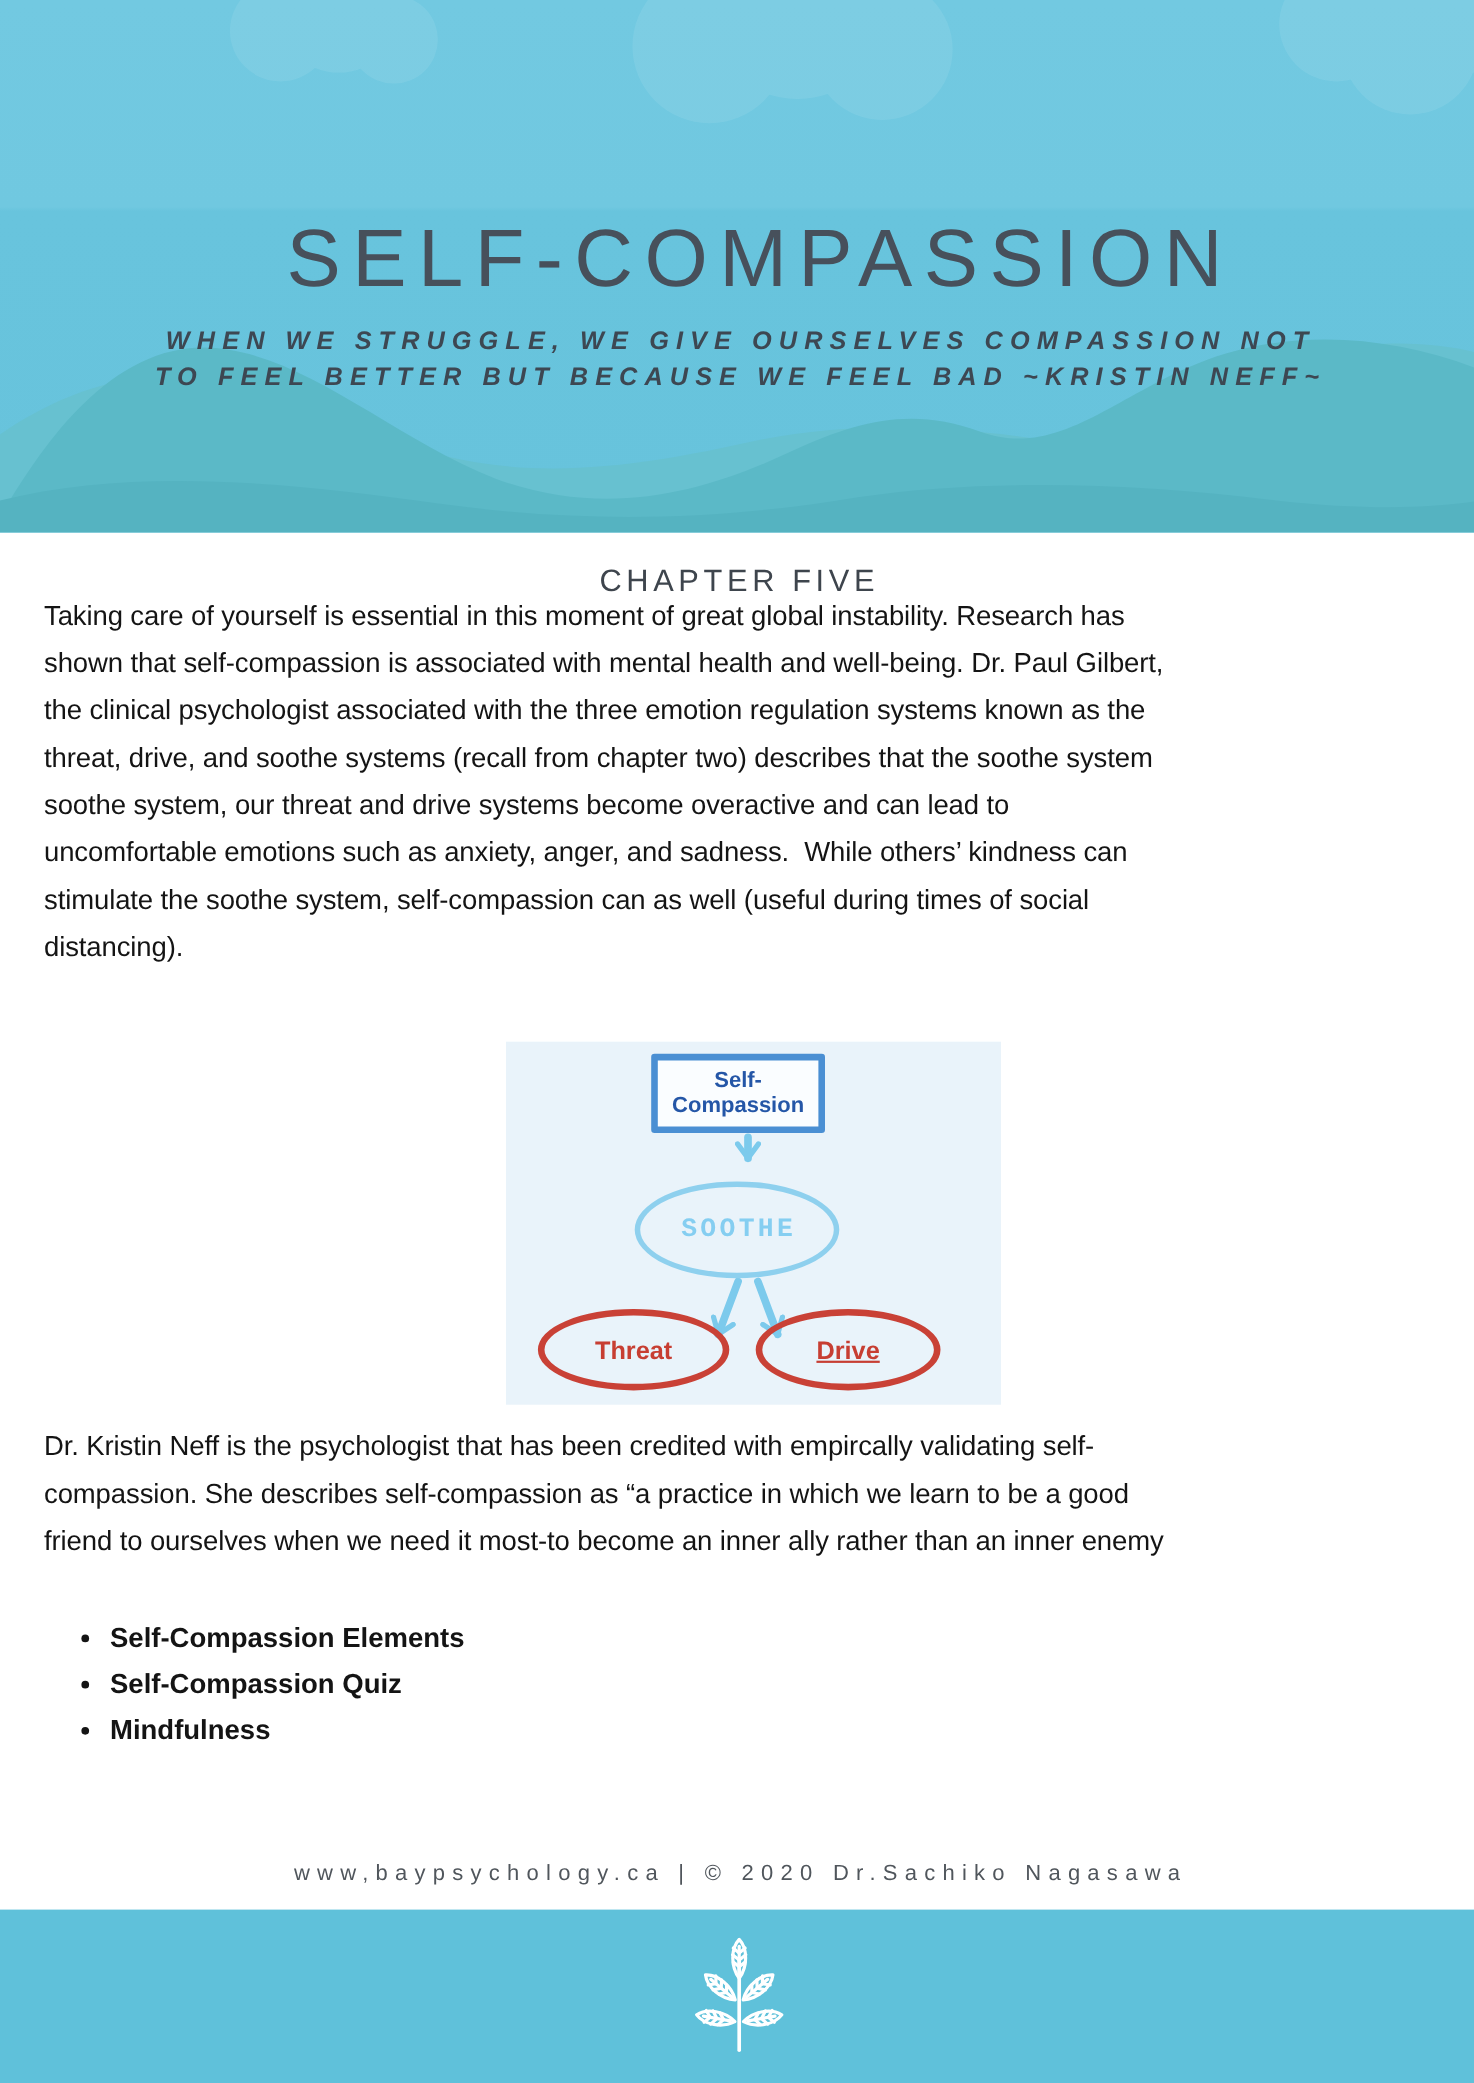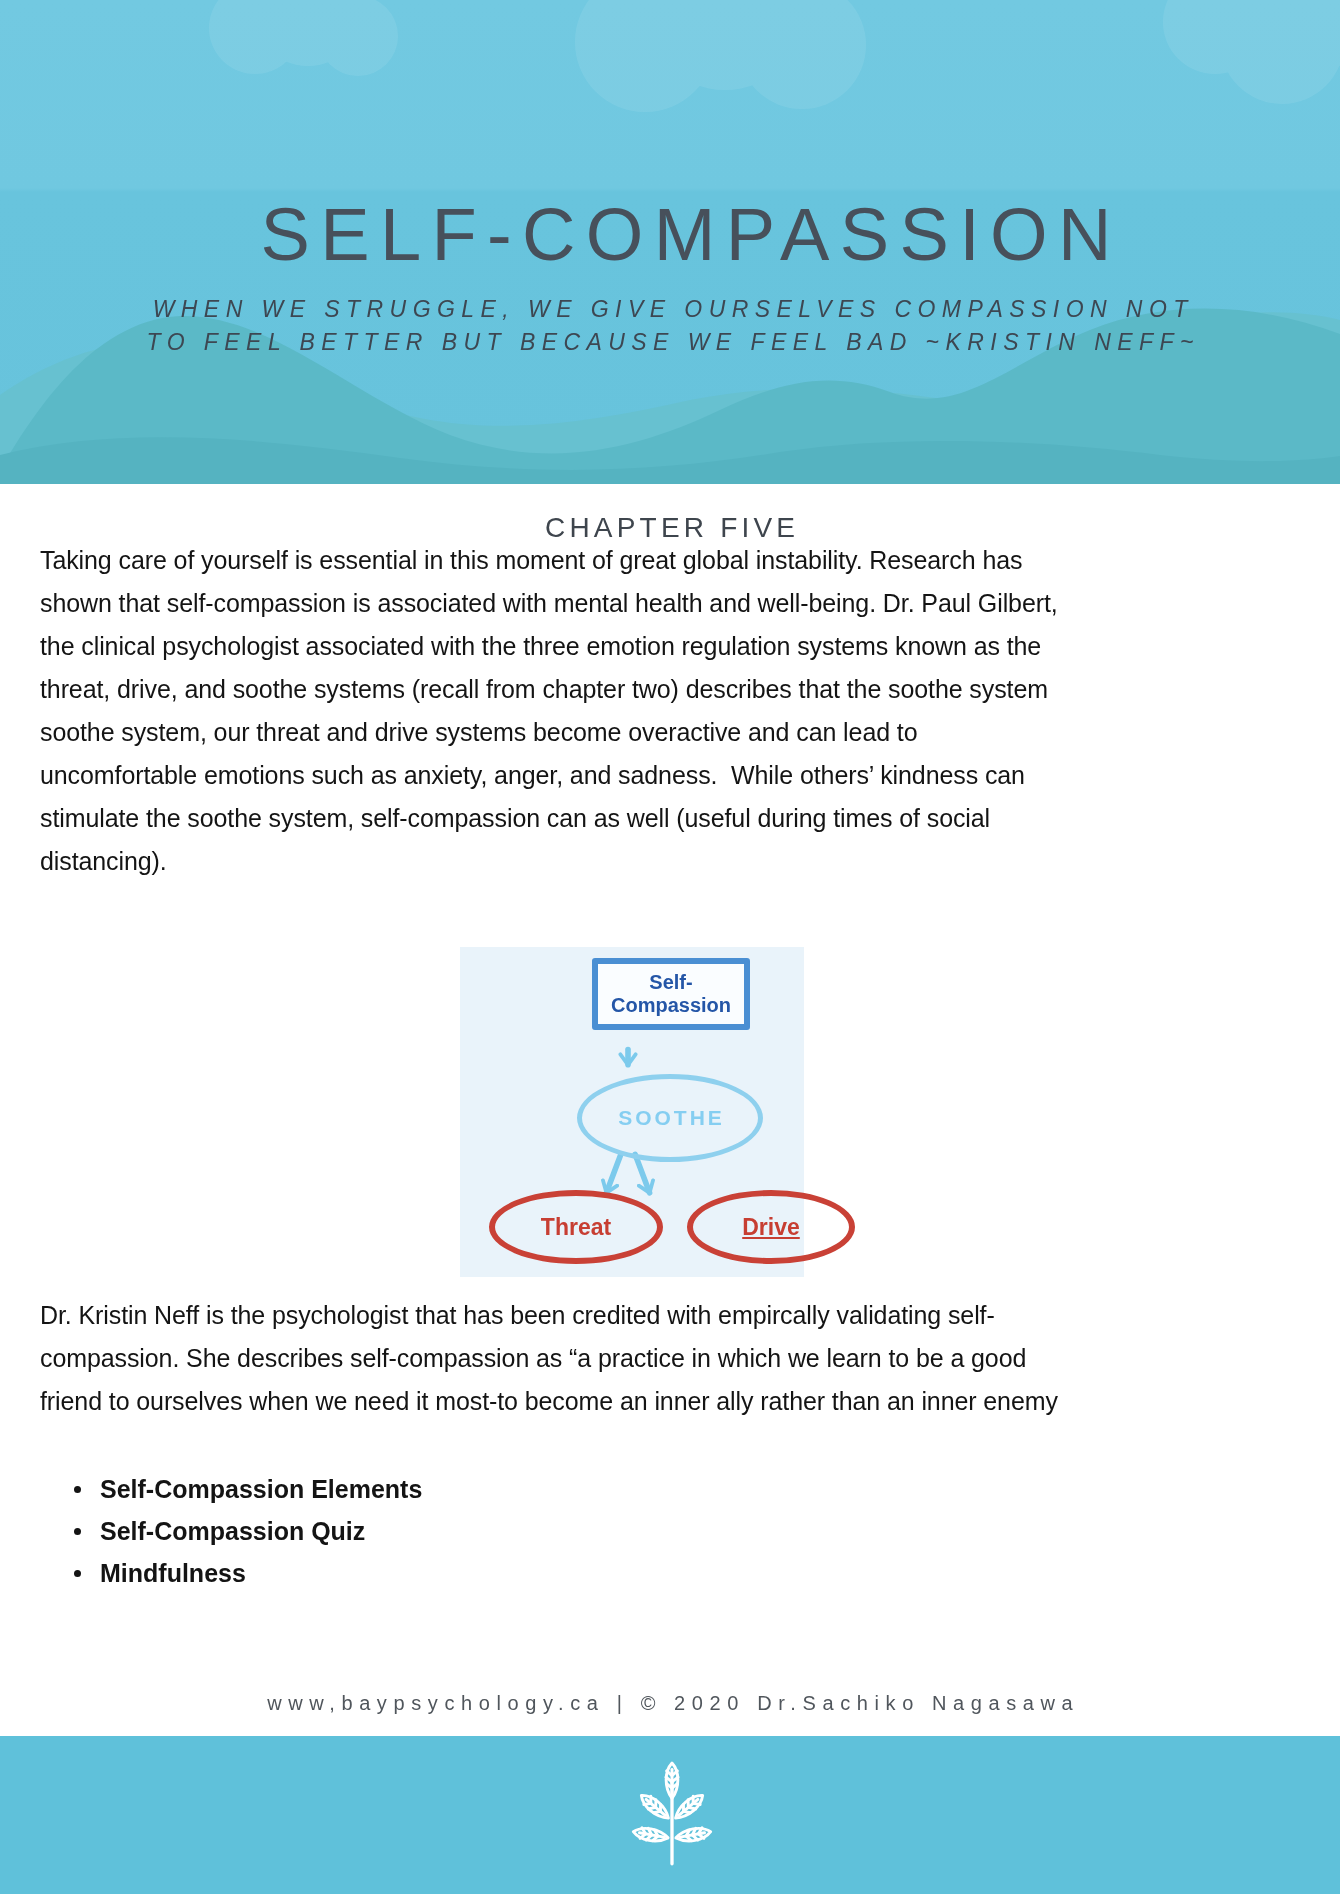--- a/index.html
+++ b/index.html
@@ -13,49 +13,49 @@
     background:linear-gradient(180deg,#72c9e1 0px,#70c8e0 188px,#68c4dd 192px,#67c3dc 100%);}
   .hero-art{position:absolute;left:0;top:0;width:100%;height:100%;display:block;}
   .hero-title{
     position:absolute;left:0;top:180px;width:100%;margin:16px;
     text-align:center;font-size:74px;font-weight:400;line-height:1.05;
     letter-spacing:0.14em;color:#47505b;text-indent:0.14em;
   }
   .hero-quote{position:absolute;left:0;top:293px;width:100%;text-align:center;}
   .qline{
     display:block;white-space:nowrap;
-    font-size:23px;font-weight:400;font-style:italic;line-height:33px;
+    font-size:23px;font-weight:700;font-style:italic;line-height:33px;
     letter-spacing:0.28em;color:#3d4752;text-indent:0.28em;
   }
   
   .chapter{
     position:absolute;left:0;top:512px;width:100%;text-align:center;
     font-size:28px;font-weight:400;letter-spacing:0.15em;color:#3e454d;text-indent:0.15em;
   }
   .para{position:absolute;left:40px;width:1280px;color:#141414;}
   .para .tline{display:block;white-space:nowrap;font-size:25px;line-height:43px;letter-spacing:-0.1px;}
   .para-intro{top:539px;}
   .para-neff{top:1294px;}
   
   .diagram{
-    position:absolute;left:460px;top:947px;width:344px;height:330px;margin:0;
+    position:absolute;left:460px;top:947px;width:450px;height:330px;margin:0;
     background:#e9f3fa;
   }
   .diagram .arrows{position:absolute;left:0;top:0;width:100%;height:100%;}
   .sc-box{
     position:absolute;left:132px;top:11px;width:158px;height:72px;
     box-sizing:border-box;border:6px solid #4a8fd3;border-radius:3px;background:#fafdff;
     display:flex;flex-direction:column;align-items:center;justify-content:center;
   }
   .sc-box span{display:block;font-size:20px;font-weight:700;line-height:23px;color:#2456a7;}
   .soothe{
     position:absolute;left:117px;top:127px;width:186px;height:88px;box-sizing:border-box;
     border:5px solid #8ed0ee;border-radius:50%;
     display:flex;align-items:center;justify-content:center;
-    font-size:21px;font-weight:700;letter-spacing:3px;color:#85cef1;text-indent:3px;
+    font-size:24px;font-weight:700;letter-spacing:3px;color:#85cef1;text-indent:3px;font-family:Liberation Mono, monospace;
   }
   .rednode{
     position:absolute;top:243px;height:74px;box-sizing:border-box;
     border:6px solid #c94136;border-radius:50%;
     display:flex;align-items:center;justify-content:center;
     font-size:23px;font-weight:700;color:#c73e32;
   }
   .threat{left:29px;width:174px;}
   .drive{left:227px;width:168px;text-decoration:underline;}
   

